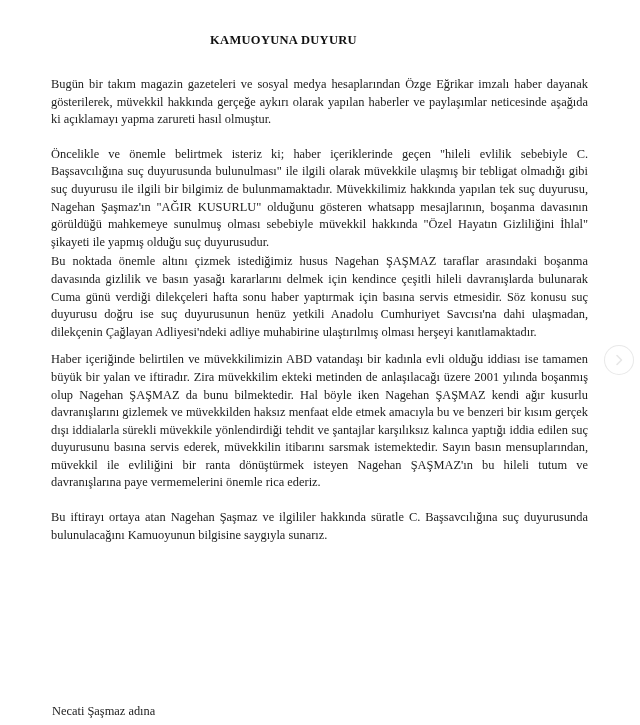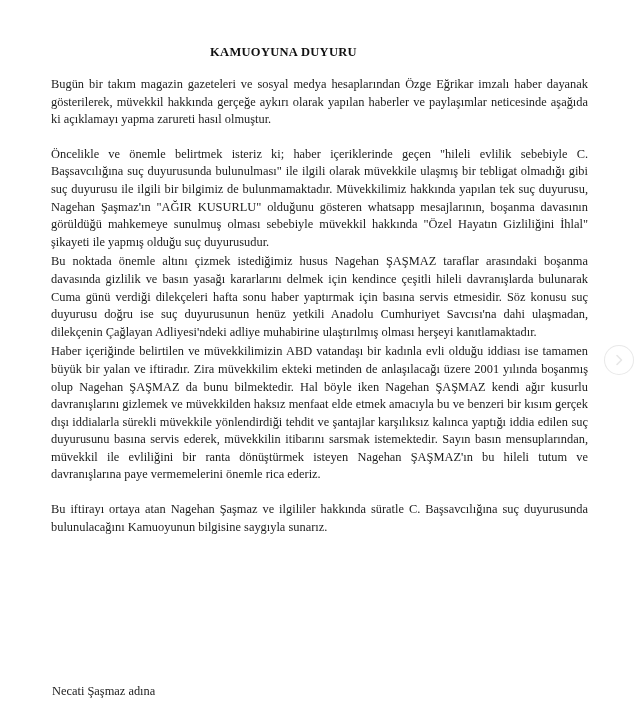--- a/index.html
+++ b/index.html
@@ -18,21 +18,21 @@
   }
 
   .page {
     position: absolute;
     inset: 0;
     background: #ffffff;
   }
 
   .doc-title {
     position: absolute;
-    top: 45px;
+    top: 33px;
     left: 0;
     width: 567px;
     text-align: center;
     font-size: 12.5px;
     font-weight: bold;
     letter-spacing: 0.3px;
     color: #111111;
     font-family: "Liberation Serif", "DejaVu Serif", serif;
   }
 
@@ -51,28 +51,28 @@
     color: #1c1c1c;
     margin: 0 0 17px 0;
     hyphens: none;
   }
 
   .para:last-of-type { margin-bottom: 8px; }
 
   
   .p1 { margin-bottom: 17px; }
   .p2 { margin-bottom: 2px; }
-  .p3 { margin-bottom: 2px; }
+  .p3 { margin-bottom: 10px; }
   .p4 { }
   .p5 { margin-bottom: 0; }
 
   .signature {
     position: absolute;
     left: 52px;
-    top: 683px;
+    top: 703px;
     width: 400px;
   }
   .sig-line {
     font-size: 12.4px;
     line-height: 16.5px;
     color: #1c1c1c;
     white-space: nowrap;
   }
   .sig-line.caps {
     letter-spacing: 0.2px;

